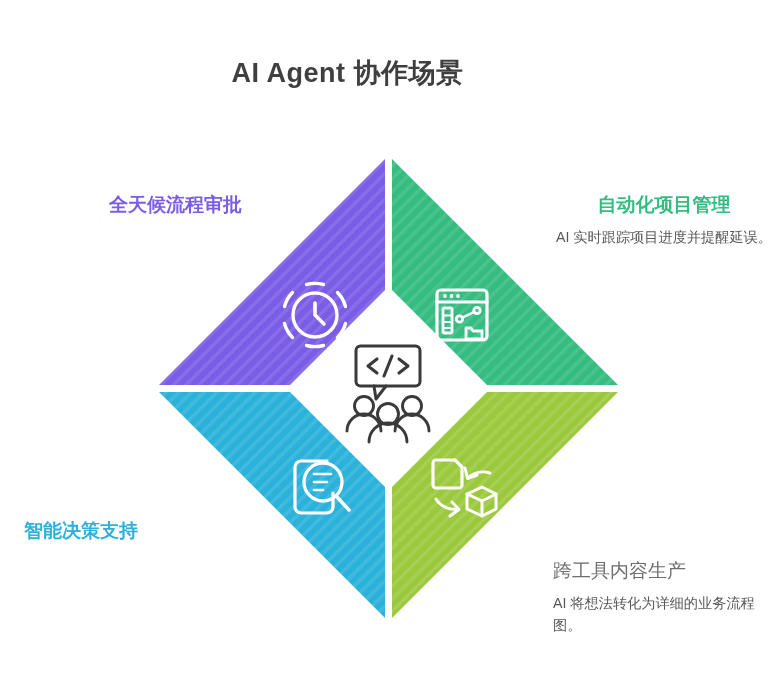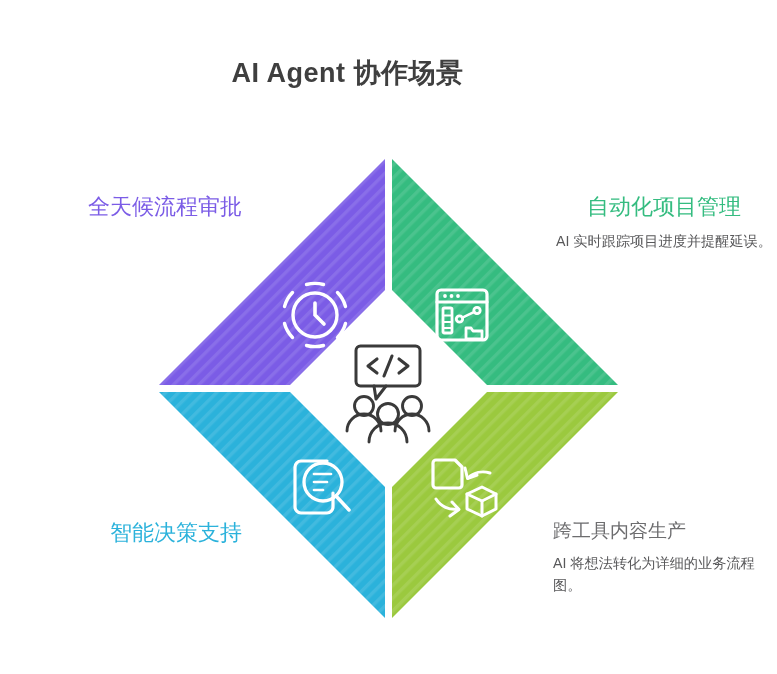--- a/index.html
+++ b/index.html
@@ -29,40 +29,40 @@
   .diamond-wrap{
     position:absolute;
     left:157px;top:157px;
     width:463px;height:463px;
   }
   .diamond-svg{display:block;width:463px;height:463px;}
 
   
   .block{position:absolute;}
   .block .head{
-    font-size:22px;
-    font-weight:normal;
+    font-size:19px;
+    font-weight:bold;
     line-height:1.25;
     margin:0 0 9px 0;
     white-space:nowrap;
   }
   .block .body{
     font-size:14.2px;
     color:#58585a;
     line-height:1.58;
   }
 
   .b-tl{left:14px;top:193px;width:228px;text-align:right;}
   .b-tl .head{color:#7b5ce6;}
-  .b-bl{left:14px;top:519px;width:228px;text-align:right;}
+  .b-bl{left:24px;top:519px;width:228px;text-align:left;}
   .b-bl .head{color:#2bb2db;}
   .b-tr{left:553px;top:193px;width:222px;text-align:center;}
   .b-tr .head{color:#35bc80;}
   .b-br{left:553px;top:519px;width:222px;text-align:left;}
-  .b-br .head{color:#6d6d6f;font-weight:normal;font-size:19px;}
+  .b-br .head{color:#6d6d6f;font-weight:normal;font-size:19px;margin-top:40px;}
 </style>
 </head>
 <body>
 
 <div class="page">
 
   <div class="title">AI Agent 协作场景</div>
 
   <div class="diamond-wrap">
     <svg class="diamond-svg" viewBox="0 0 463 463">

